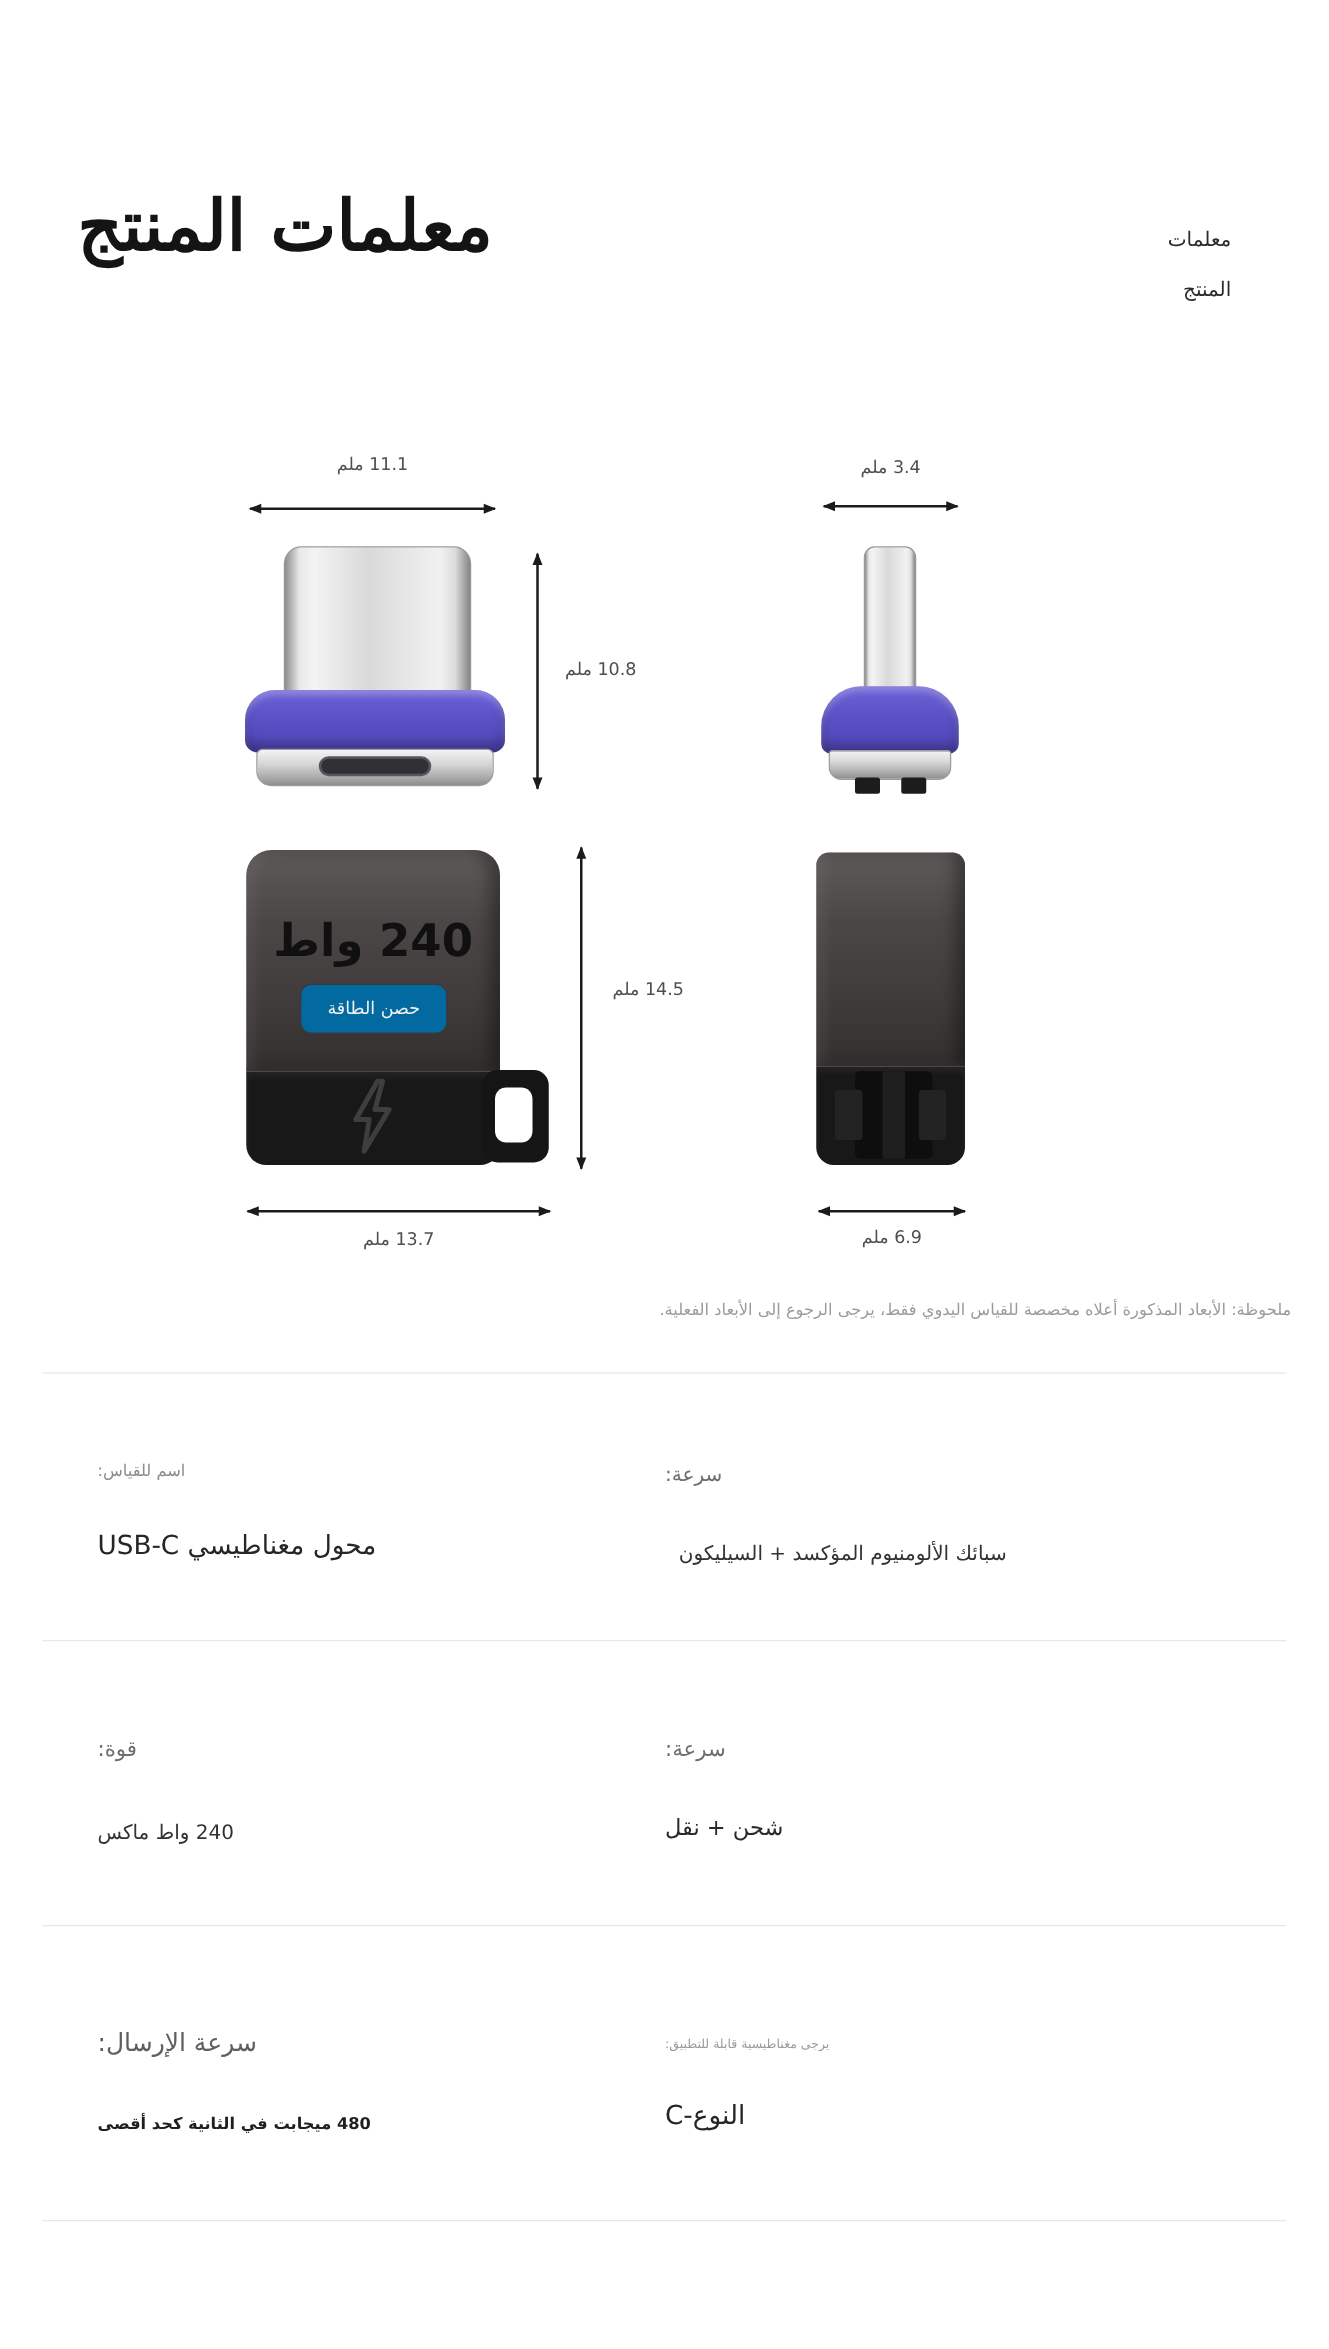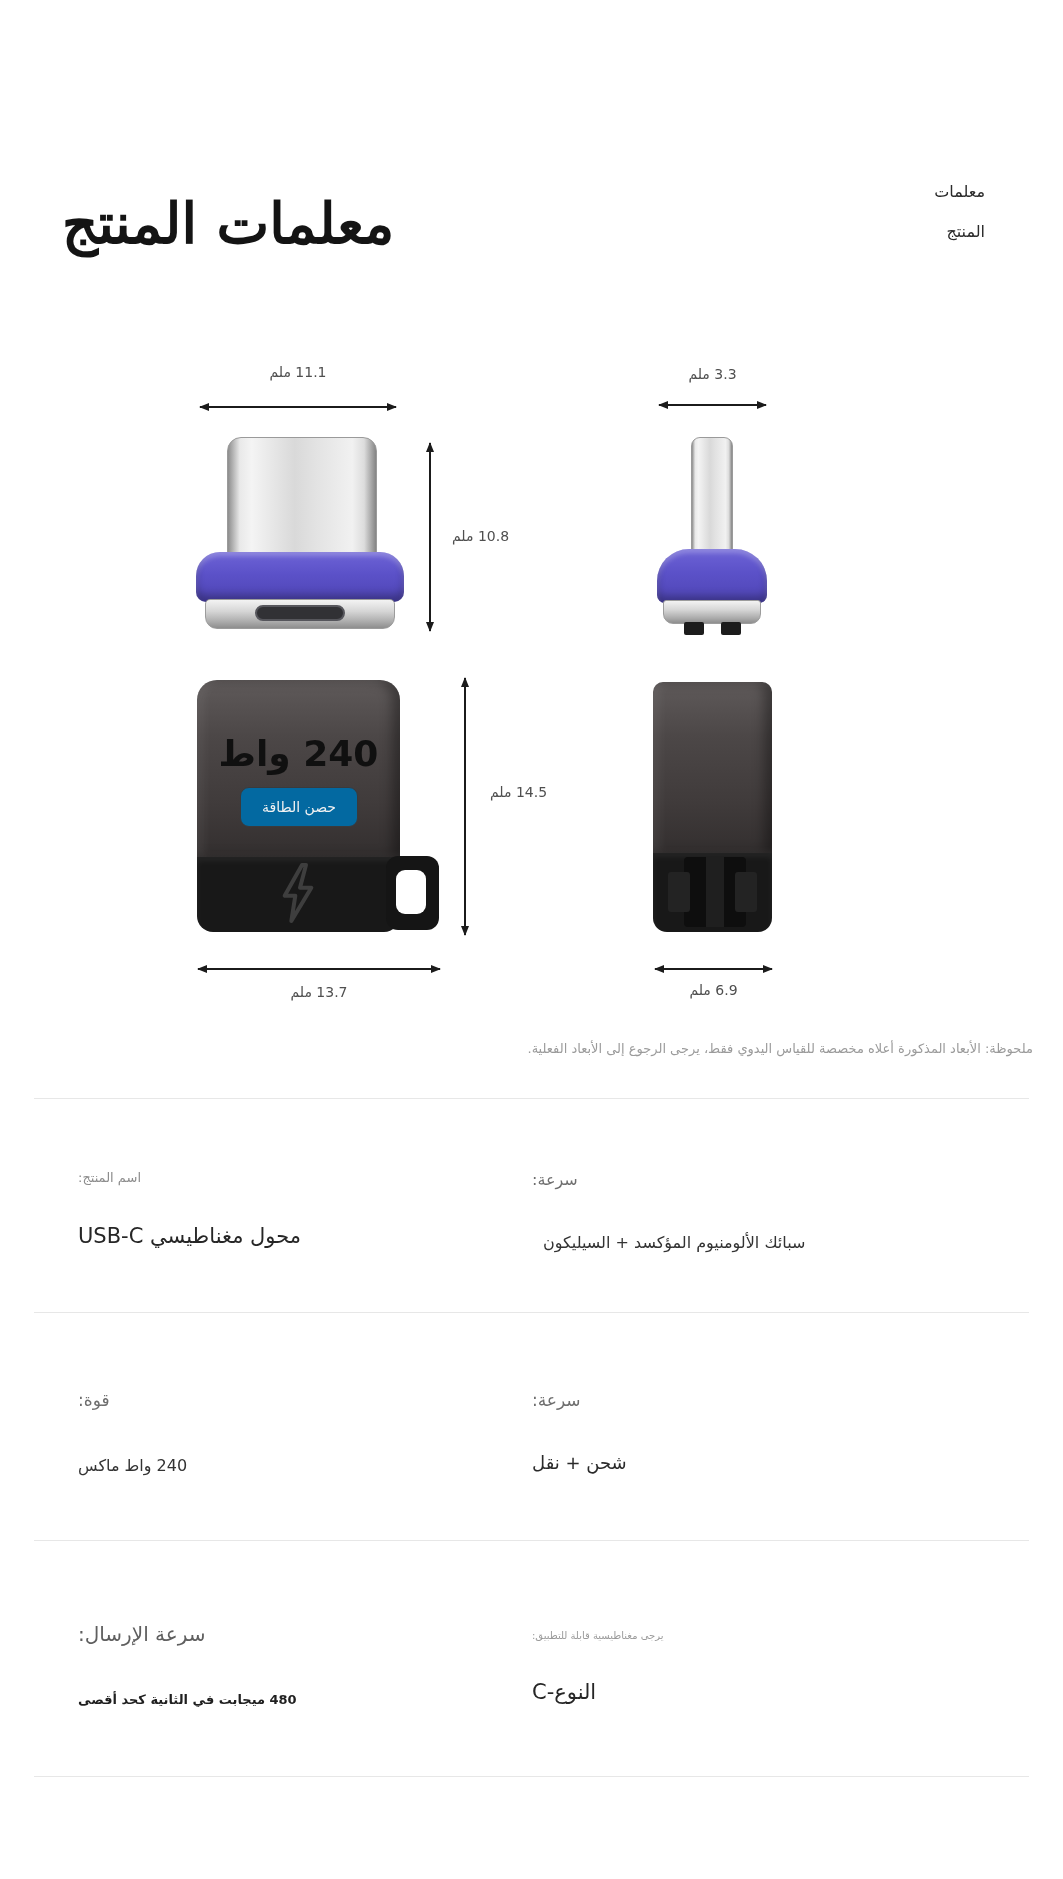--- a/index.html
+++ b/index.html
@@ -7,21 +7,21 @@
     position:relative; width:1063px; height:1879px; margin:0 auto;
     background:#ffffff; overflow:hidden; direction:ltr;
     font-family:"DejaVu Sans", sans-serif;
   }
   .abs { position:absolute; }
   .rtl { direction:rtl; unicode-bidi:plaintext; }
 
   
   .page-title {
     left:62px; top:148px; font-size:56px; font-weight:bold; color:#141414;
-    font-family:"DejaVu Serif", serif; letter-spacing:0;margin-top:42px;
+    font-family:"DejaVu Serif", serif; letter-spacing:0;
   }
   .page-subtitle {
     right:78px; top:172px; text-align:right; font-size:16px; color:#2b2b2b;
     line-height:40px;
   }
 
   
   .dim-label { font-size:14px; color:#4f4f4f; text-align:center; }
   .arrow-h { height:0; border-top:2px solid #1b1b1b; }
   .arrow-h::before { content:""; position:absolute; left:-1px; top:-5px;
@@ -86,21 +86,21 @@
   <div class="abs arrow-h" style="left:200px; top:406px; width:196px;"></div>
 
   <div class="abs metal-shell" style="left:227px; top:437px; width:150px; height:121px; border-radius:14px 14px 0 0;"></div>
   <div class="abs purple-base" style="left:196px; top:552px; width:208px; height:50px; border-radius:24px 24px 10px 10px;"></div>
   <div class="abs silver-plate" style="left:205px; top:599px; width:190px; height:30px; border-radius:5px 5px 12px 12px;"></div>
   <div class="abs" style="left:255px; top:605px; width:90px; height:16px; background:#313135; border:2px solid #56565c; border-radius:10px; box-sizing:border-box;"></div>
 
   <div class="abs arrow-v" style="left:429px; top:443px; height:188px;"></div>
   <div class="abs dim-label rtl" style="left:452px; top:528px; width:70px; text-align:left;">10.8 ملم</div>
 
-  <div class="abs dim-label rtl" style="left:659px; top:366px; width:107px;">3.3 ملم</div>
+  <div class="abs dim-label rtl" style="left:659px; top:366px; width:107px;">3.4 ملم</div>
   <div class="abs arrow-h" style="left:659px; top:404px; width:107px;"></div>
 
   <div class="abs metal-shell" style="left:691px; top:437px; width:42px; height:116px; border-radius:9px 9px 2px 2px;"></div>
   <div class="abs purple-base" style="left:657px; top:549px; width:110px; height:54px; border-radius:32px 32px 8px 8px;"></div>
   <div class="abs silver-plate" style="left:663px; top:600px; width:98px; height:24px; border-radius:3px 3px 10px 10px;"></div>
   <div class="abs" style="left:684px; top:622px; width:20px; height:13px; background:#1c1c1c; border-radius:2px;"></div>
   <div class="abs" style="left:721px; top:622px; width:20px; height:13px; background:#1c1c1c; border-radius:2px;"></div>
 
   <div class="abs gray-body" style="left:197px; top:680px; width:203px; height:177px; border-radius:20px 20px 0 0;"></div>
   <div class="abs rtl" style="left:197px; top:733px; width:203px; text-align:center; font-size:36px; font-weight:600; color:#101010;">240 واط</div>
@@ -128,21 +128,21 @@
   <div class="abs arrow-h" style="left:655px; top:968px; width:117px;"></div>
   <div class="abs dim-label rtl" style="left:655px; top:982px; width:117px;">6.9 ملم</div>
 
   <div class="abs note rtl" style="right:30px; top:1041px; ">ملحوظة: الأبعاد المذكورة أعلاه مخصصة للقياس اليدوي فقط، يرجى الرجوع إلى الأبعاد الفعلية.</div>
 
   <div class="abs divider" style="top:1098px;"></div>
   <div class="abs divider" style="top:1312px;"></div>
   <div class="abs divider" style="top:1540px;"></div>
   <div class="abs divider" style="top:1776px;"></div>
 
-  <div class="abs lbl-sm rtl" style="left:78px; top:1170px;">اسم المنتج:</div>
+  <div class="abs lbl-sm rtl" style="left:78px; top:1170px;">اسم للقياس:</div>
   <div class="abs val-lg rtl" style="left:78px; top:1224px;">محول مغناطيسي USB-C</div>
   <div class="abs lbl-md rtl" style="left:532px; top:1170px;">سرعة:</div>
   <div class="abs val-md rtl" style="left:543px; top:1233px;">سبائك الألومنيوم المؤكسد + السيليكون</div>
 
   <div class="abs lbl-md rtl" style="left:78px; top:1390px; font-size:17px;">قوة:</div>
   <div class="abs val-md rtl" style="left:78px; top:1456px;">240 واط ماكس</div>
   <div class="abs lbl-md rtl" style="left:532px; top:1390px; font-size:17px;">سرعة:</div>
   <div class="abs val-md2 rtl" style="left:532px; top:1452px;">شحن + نقل</div>
 
   <div class="abs lbl-lg rtl" style="left:78px; top:1622px;">سرعة الإرسال:</div>

